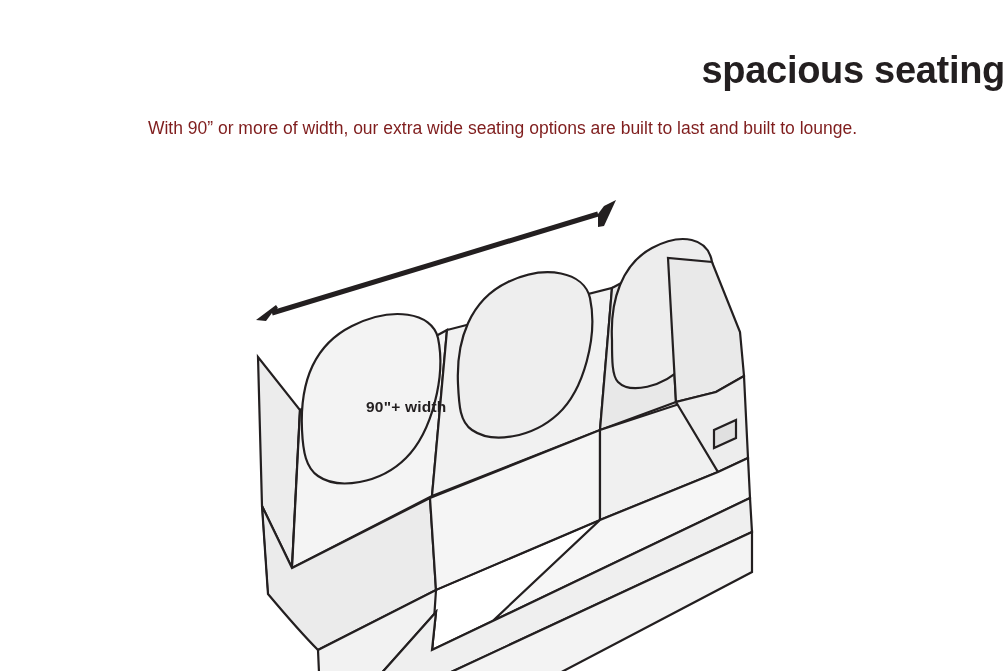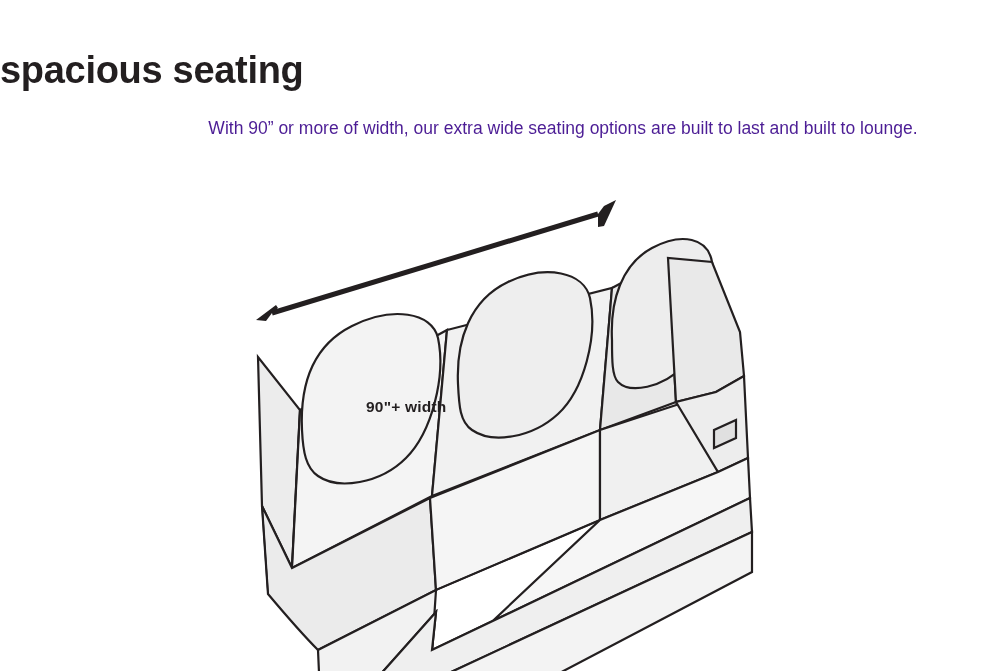--- a/index.html
+++ b/index.html
@@ -19,37 +19,37 @@
     position: relative;
     width: 1005px;
     height: 671px;
     background: #ffffff;
   }
   .headline {
     position: absolute;
     top: 50px;
     left: 0;
     width: 1005px;
-    text-align: left;
+    text-align: right;
     font-size: 38px;
     font-weight: bold;
     letter-spacing: -0.3px;
     color: #231f20;
     line-height: 1.1;
   }
   .subhead {
     position: absolute;
     top: 116px;
     left: 50%;
     transform: translateX(-50%);
     width: 830px;
-    text-align: right;
+    text-align: center;
     font-size: 17.5px;
     line-height: 1.45;
-    color: #4c1d95;
+    color: #7f1d1d;
   }
   .subhead .line {
     display: block;
   }
   .illustration {
     position: absolute;
     top: 180px;
     left: 0;
     width: 1005px;
     height: 491px;

